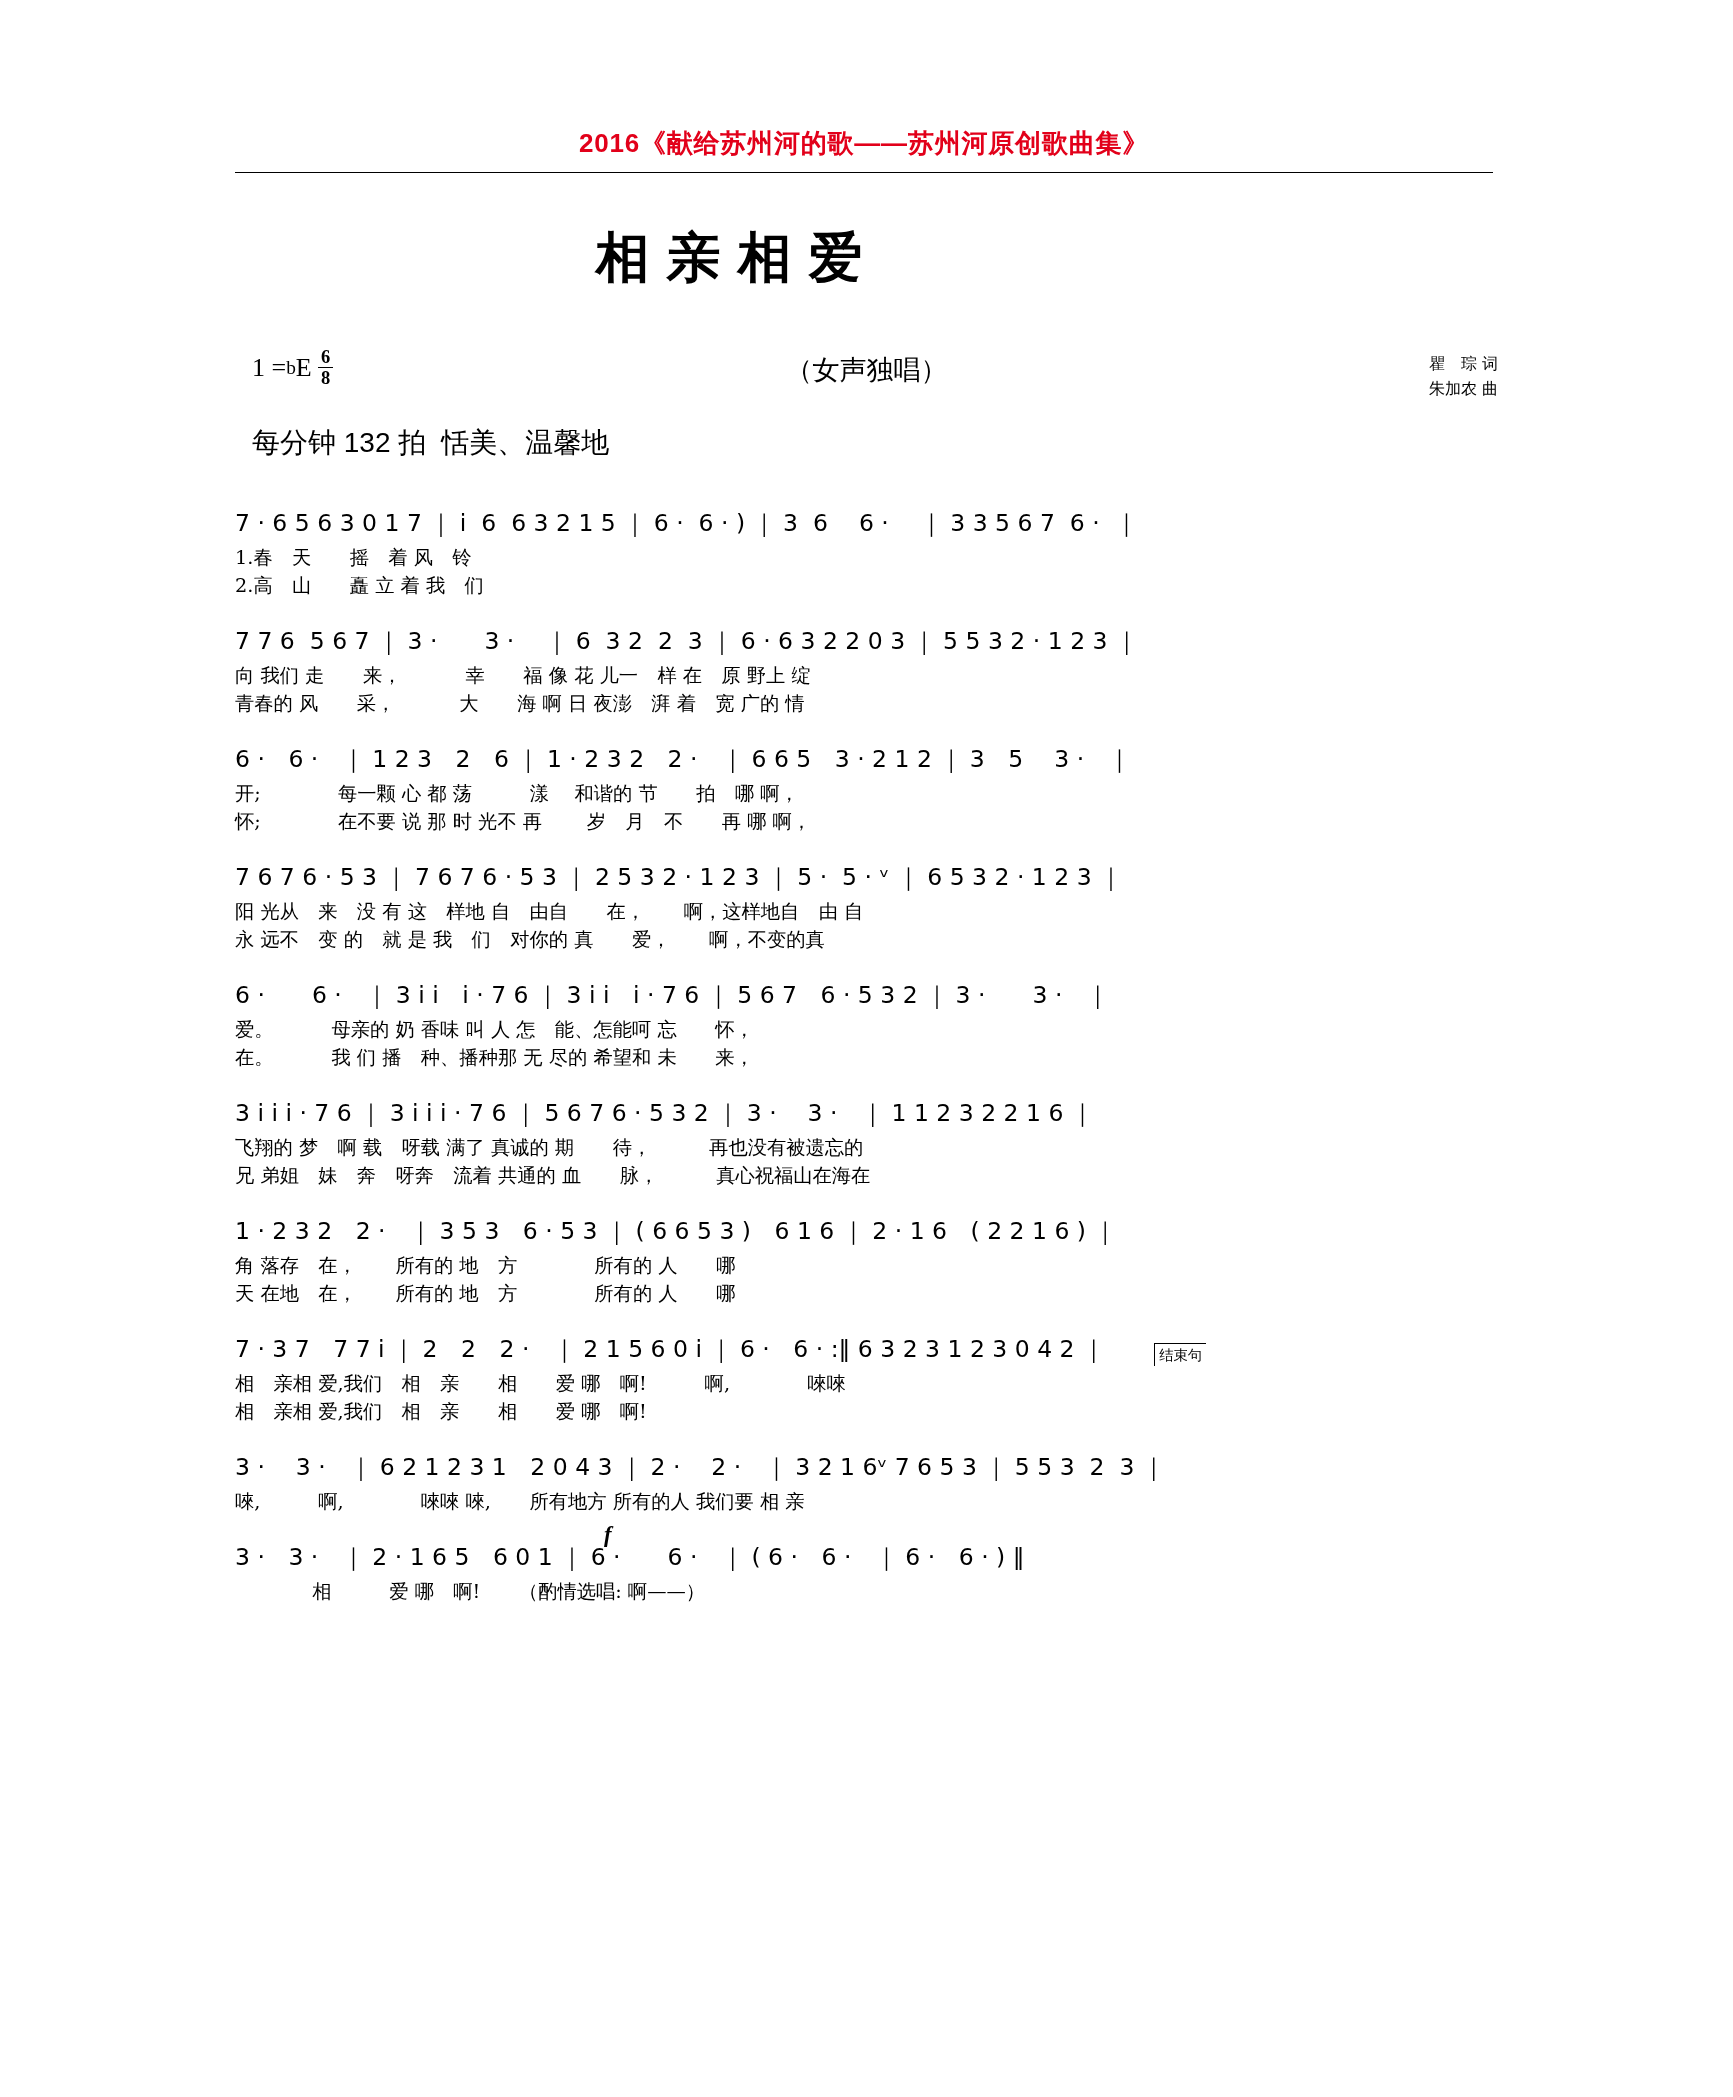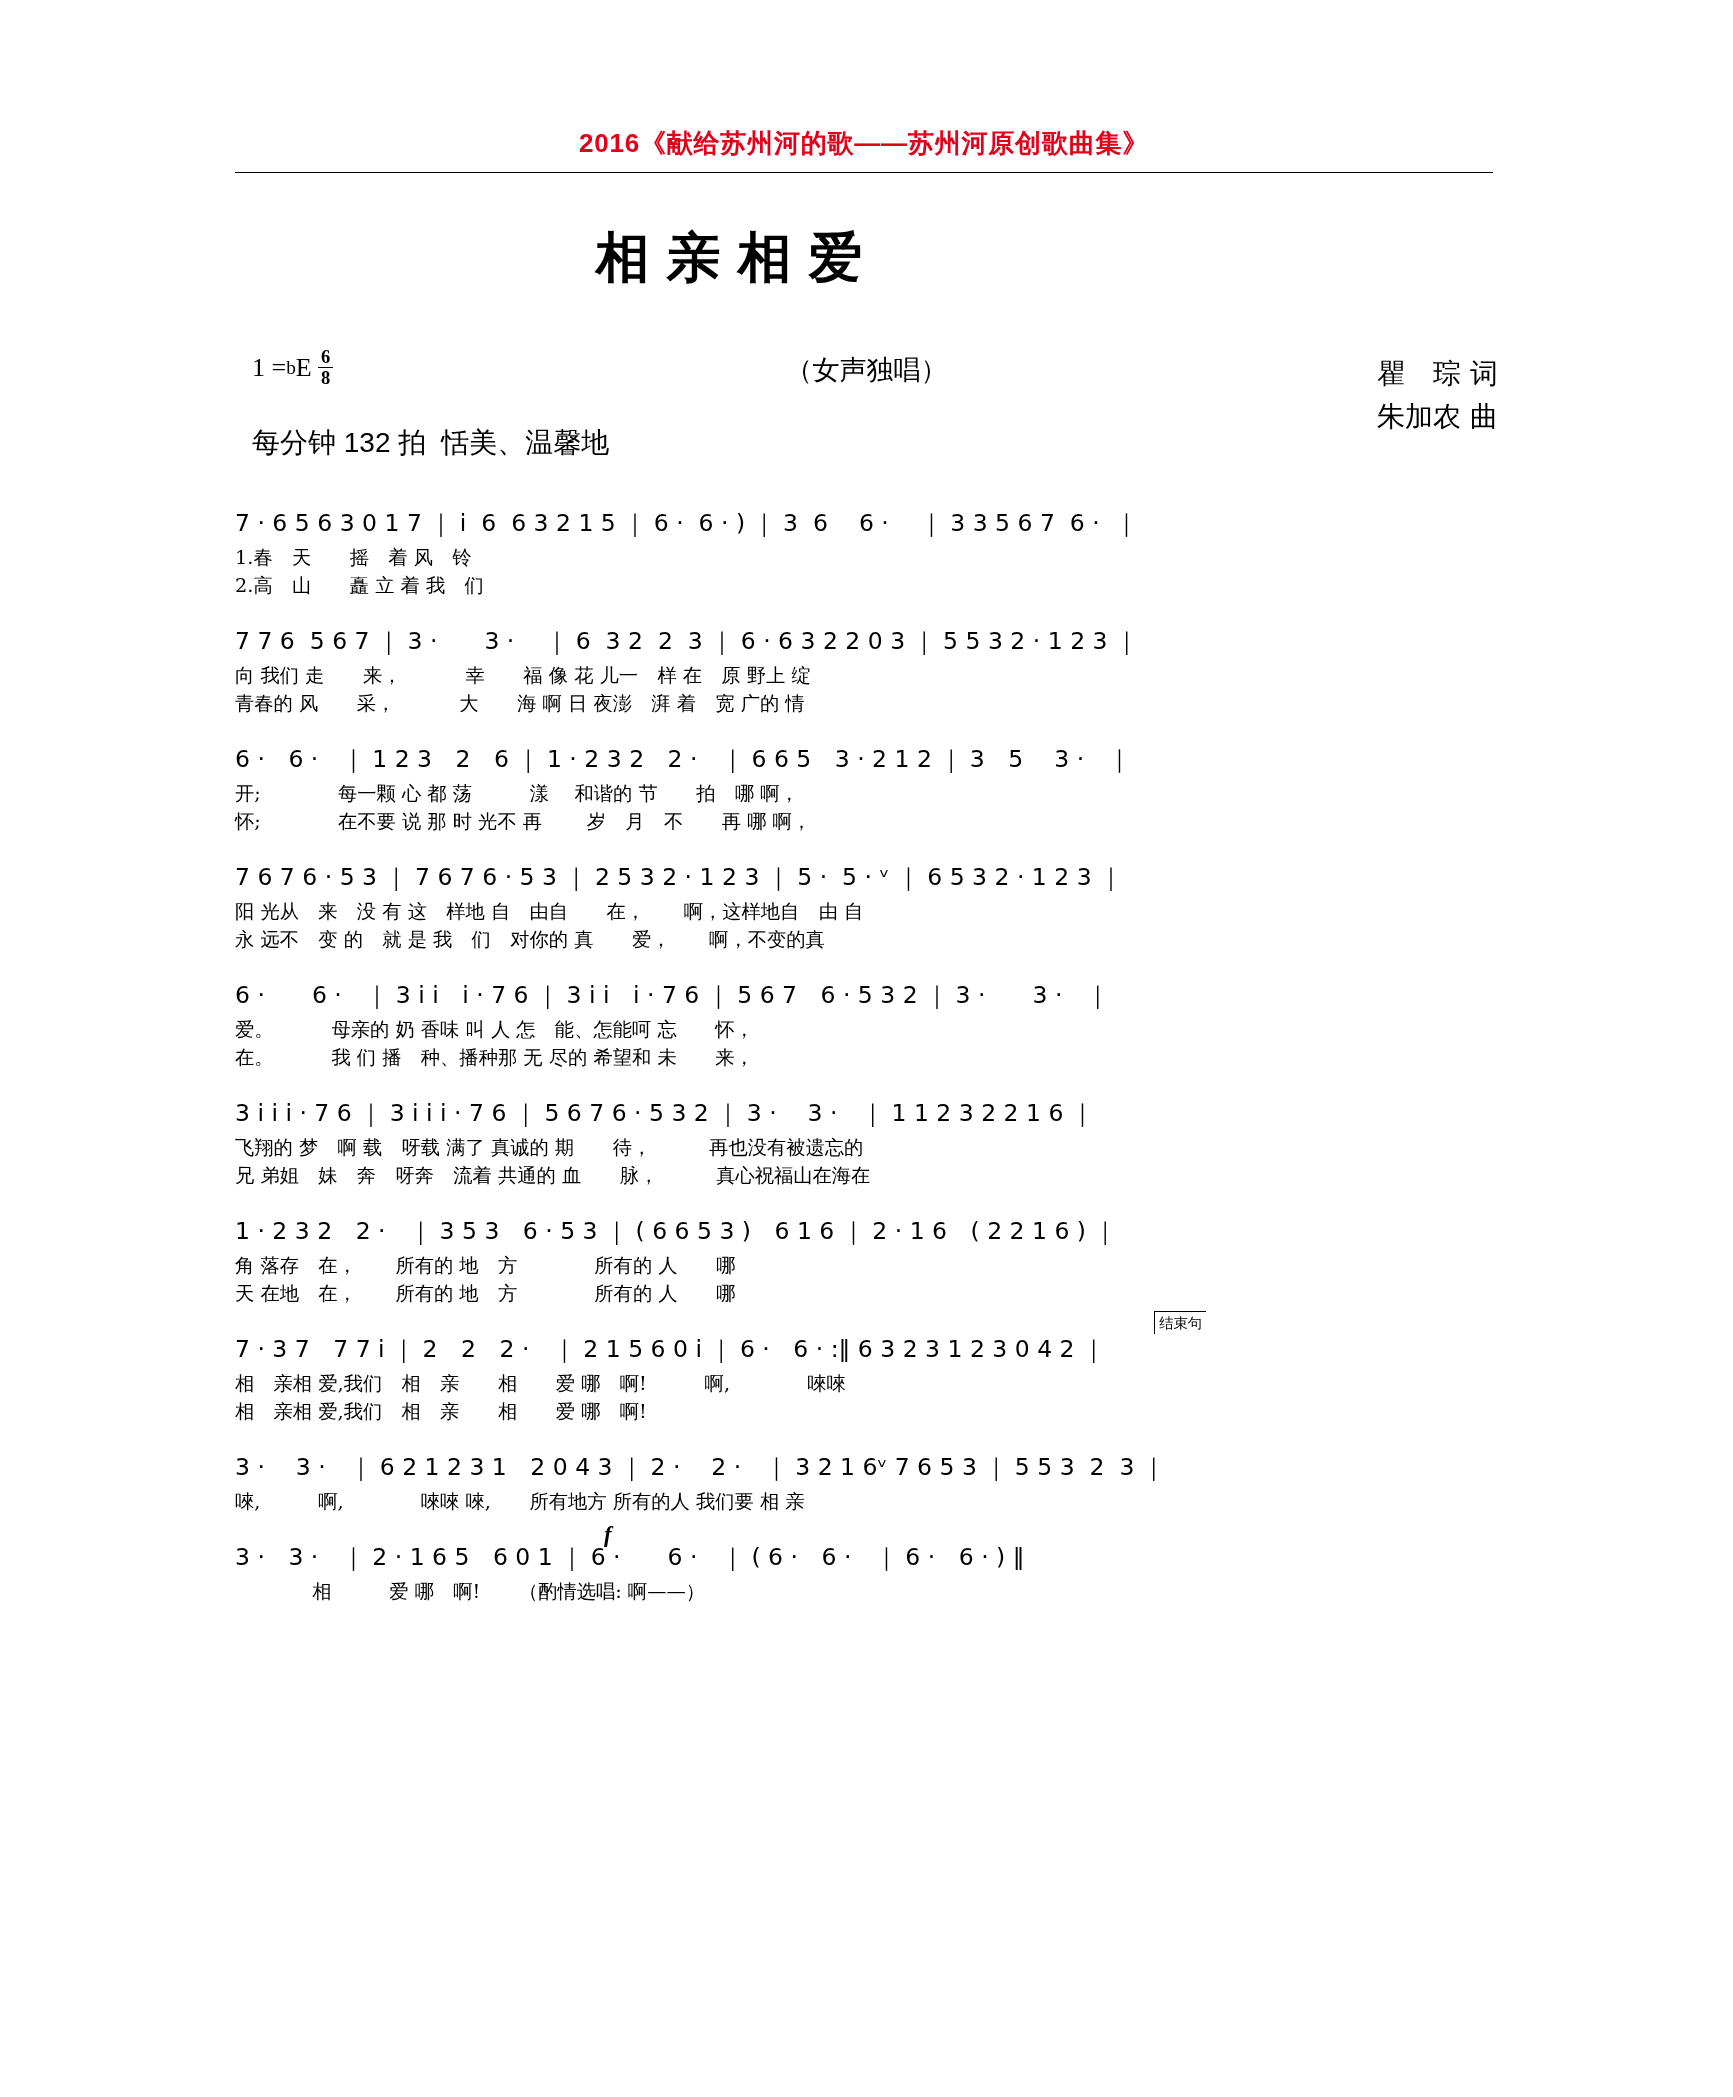--- a/index.html
+++ b/index.html
@@ -94,21 +94,21 @@
     white-space:nowrap;
   }
   .tempo .sp { display:inline-block; width:15px; }
 
   
   .meta-right {
     position: absolute;
     right: 235px;
     top: 352px;
     text-align: center;
-    font-size: 28px;
+    font-size: 16px;
     line-height: 1.55;
     font-family: "DejaVu Serif", serif;
   }
   .meta-right div { white-space: nowrap; }
 
   
   .systems {
     position: absolute;
     left: 235px;
     top: 474px;
@@ -134,20 +134,21 @@
   .sys-gap { height: 19.3px; }
 
   
   .endmark {
     position:absolute;
     font-size:14.3px;
     font-family:"DejaVu Serif", serif;
     border-top:1.3px solid #000;
     border-left:1.3px solid #000;
     padding:1.7px 4.2px 0.8px 4.2px;
+    margin-top:32px;
   }
   .dyn {
     font-family:"Liberation Serif", serif;
     font-style: italic;
     font-weight: bold;
     font-size: 22.7px;
   }
 </style>
 </head>
 <body>

